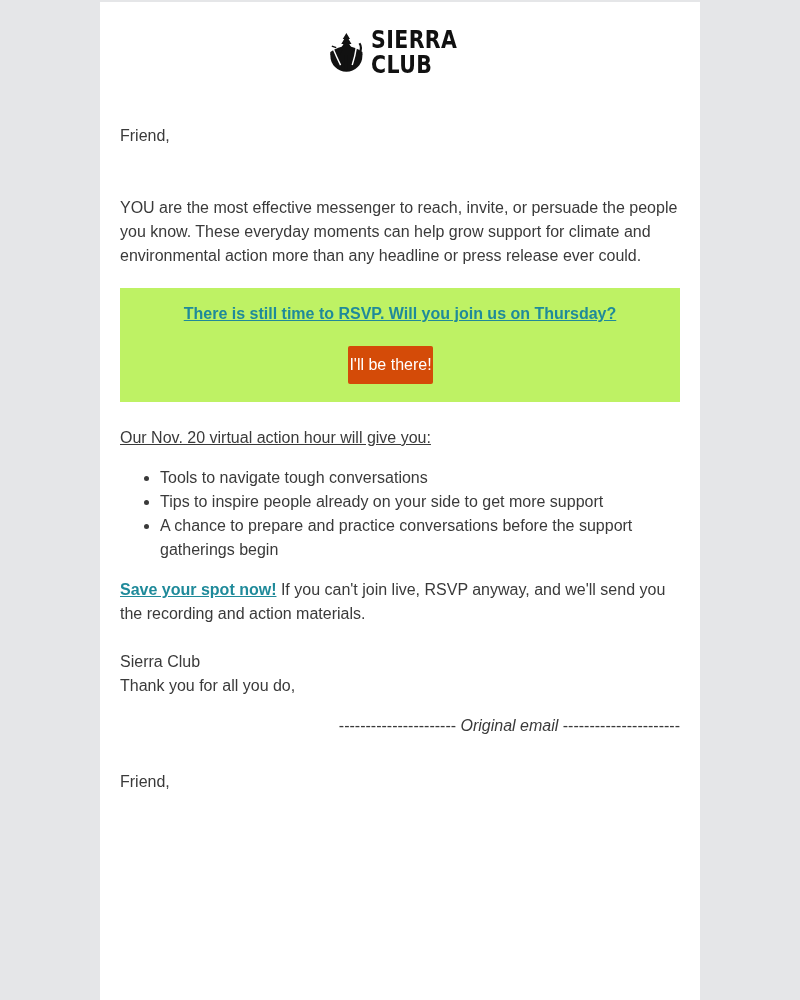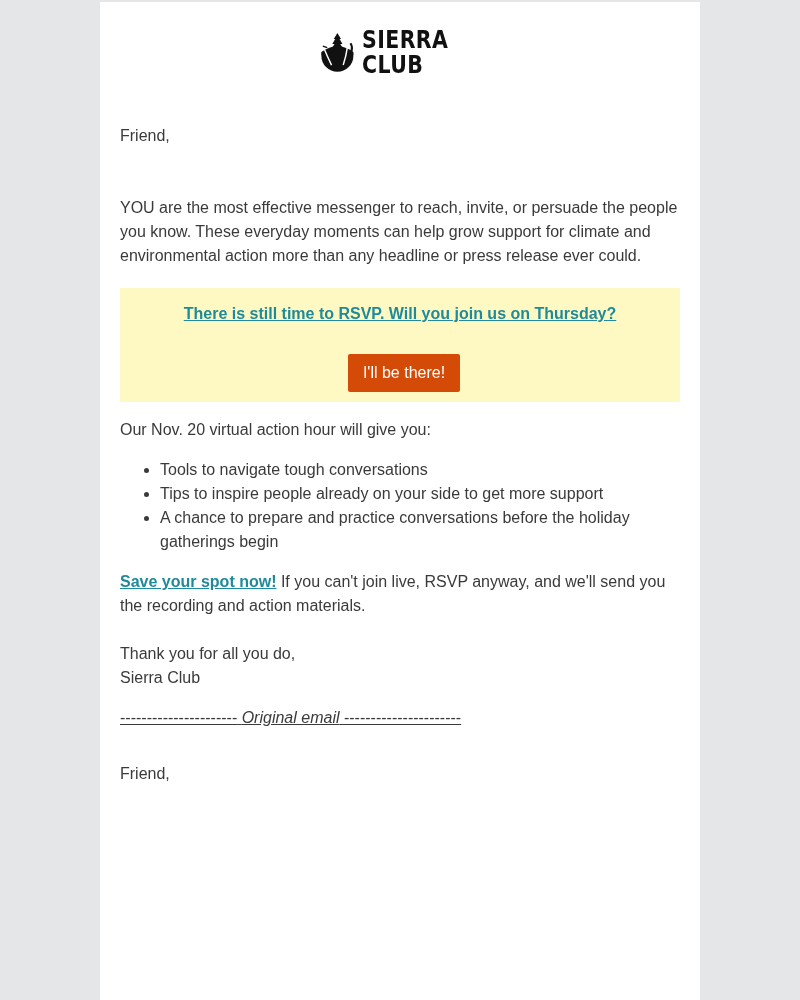--- a/index.html
+++ b/index.html
@@ -7,56 +7,56 @@
     width: 800px; height: 1000px; overflow: hidden;
     background: #e5e6e8;
     font-family: "Liberation Sans", sans-serif;
     color: #3a3a3a;
   }
   .card {
     position: absolute; left: 100px; top: 2px; width: 600px; height: 1010px;
     background: #ffffff;
   }
   .logo {
-    position: absolute; left: 217px; top: 20px; width: 150px; height: 60px;
+    position: absolute; left: 226px; top: 20px; width: 150px; height: 60px;
     display: flex; align-items: center;
   }
   .logo svg { display: block; }
   .logo-text {
     margin-left: 4px;
     font-family: "DejaVu Sans", sans-serif;
     font-weight: bold; font-size: 25px; line-height: 25px; letter-spacing: 0.5px;
     color: #111; transform: scaleX(0.82); transform-origin: left center;
   }
   .content {
     position: absolute; left: 20px; top: 122px; width: 560px;
     font-size: 16px; line-height: 24px;
   }
   p { margin: 0; }
   .gap24 { height: 24px; }
   .bold { font-weight: normal; }
   .cta-box {
-    margin-top: 20px; background: #fef9c3; height: 114px; width: 560px;
+    margin-top: 20px; background: #bef264; height: 114px; width: 560px;
     position: relative; text-align: center;
   }
   .cta-link {
     position: absolute; left: 0; right: 0; top: 14px;
     color: #1f8a9a; font-weight: bold; text-decoration: underline;
   }
   .cta-button {
-    position: absolute; left: 228px; top: 66px; width: 112px; height: 38px;
+    position: absolute; left: 228px; top: 58px; width: 85px; height: 38px;
     background: #d44b08; color: #fff; border-radius: 2px;
     font-size: 16px; line-height: 38px; text-align: center;
   }
-  .intro { margin-top: 16px; }
+  .intro { margin-top: 24px; text-decoration: underline; }
   ul { margin: 16px 0 12px 0; padding-left: 40px; }
   li { line-height: 24px; }
   .save { margin-top: 16px; }
   .save a { color: #1f8a9a; font-weight: bold; text-decoration: underline; }
-  .divider { text-align: left; margin-top: 16px; text-decoration: underline; }
+  .divider { text-align: right; margin-top: 16px; }
   .divider i { font-style: italic; }
   sup { font-size: 10px; line-height: 0; vertical-align: 8px; }
   .line3 { line-height: 28px; }
 </style>
 </head>
 <body>
 
 <div class="card">
   <div class="logo">
     <svg width="56" height="56" viewBox="0 0 56 56">
@@ -83,27 +83,27 @@
 
     <div class="cta-box">
       <a class="cta-link">There is still time to RSVP. Will you join us on Thursday?</a>
       <div class="cta-button">I'll be there!</div>
     </div>
 
     <p class="intro">Our Nov. 20 virtual action hour will give you:</p>
     <ul>
       <li>Tools to navigate tough conversations</li>
       <li>Tips to inspire people already on your side to get more support</li>
-      <li>A chance to prepare and practice conversations before the holiday gatherings begin</li>
+      <li>A chance to prepare and practice conversations before the support gatherings begin</li>
     </ul>
 
     <p class="save"><a>Save your spot now!</a><span> If you can't join live, RSVP anyway, and we'll send you the recording and action materials.</span></p>
     <div class="gap24"></div>
+    <p>Sierra Club</p>
     <p>Thank you for all you do,</p>
-    <p>Sierra Club</p>
 
     <p class="divider"><span>----------------------</span> <i>Original email</i> <span>----------------------</span></p>
     <div class="gap24"></div>
     <div style="height:8px"></div>
     <p>Friend,</p>
     <div class="gap24"></div>
   </div>
 </div>
 
 </body></html>

